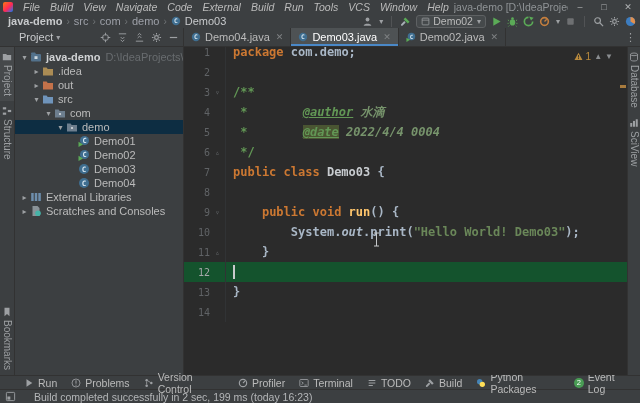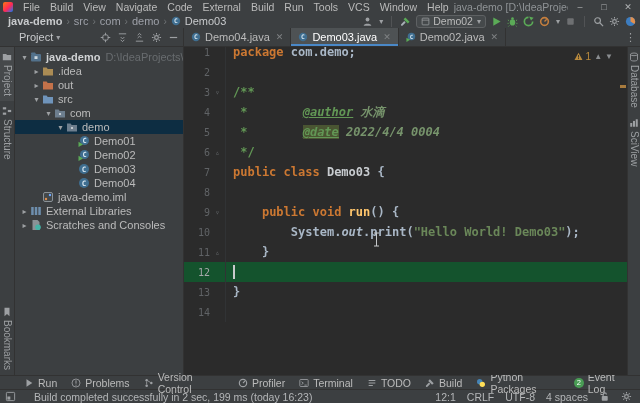--- a/index.html
+++ b/index.html
@@ -112,21 +112,21 @@
   #status-message { color:#b4b6b8; }
   #status-right { margin-left:auto; display:flex; align-items:center; gap:11px; color:#b4b6b8; }
 </style>
 </head>
 <body>
 
 <div id="app">
 
   <div id="title-bar">
     <span id="logo"></span>
-    <span id="menu-bar" style="display:flex;">
+    <span id="menu-bar" style="display:flex;font-style:italic;">
         <span class="menu-item">File</span>
         <span class="menu-item">Build</span>
         <span class="menu-item">View</span>
         <span class="menu-item">Navigate</span>
         <span class="menu-item">Code</span>
         <span class="menu-item">External</span>
         <span class="menu-item">Build</span>
         <span class="menu-item">Run</span>
         <span class="menu-item">Tools</span>
         <span class="menu-item">VCS</span>
@@ -437,31 +437,20 @@
           <div class="tree-row" style="padding-left: 52px;">
             <span class="tree-arrow"></span>
             <span class="ic ic12">
               <svg viewBox="0 0 12 12" xmlns="http://www.w3.org/2000/svg">
                 <circle cx="6" cy="6" r="5" fill="#3f6e90"></circle>
                 <text x="6" y="8.6" font-size="7.5" font-family="monospace" font-weight="bold" fill="#d7e6f0" text-anchor="middle">C</text>
               </svg>
             </span>
             <span class="tree-label">Demo04</span>
           </div>
-          <div class="tree-row" style="padding-left: 16px;">
-            <span class="tree-arrow"></span>
-            <span class="ic ic12">
-              <svg viewBox="0 0 12 12" xmlns="http://www.w3.org/2000/svg">
-                <rect x="1.5" y="1.5" width="9" height="9" rx="1.5" fill="#44484a" stroke="#8a9297"></rect>
-                <circle cx="4" cy="8" r="1.2" fill="#e2904e"></circle>
-                <circle cx="8" cy="4" r="1.2" fill="#6ba7ff"></circle>
-              </svg>
-            </span>
-            <span class="tree-label">java-demo.iml</span>
-          </div>
           <div class="tree-row" style="padding-left: 4px;">
             <span class="tree-arrow">▸</span>
             <span class="ic ic12">
               <svg viewBox="0 0 12 12" xmlns="http://www.w3.org/2000/svg">
                 <rect x="1.2" y="2" width="2.5" height="8" fill="#6e8fae"></rect>
                 <rect x="4.75" y="2" width="2.5" height="8" fill="#6e8fae"></rect>
                 <rect x="8.3" y="2" width="2.5" height="8" fill="#6e8fae"></rect>
               </svg>
             </span>
             <span class="tree-label">External Libraries</span>
@@ -680,35 +669,15 @@
   </div>
 
   <div id="status-bar">
     <span class="ic">
         <svg viewBox="0 0 12 12" xmlns="http://www.w3.org/2000/svg">
           <rect x="1.5" y="1.5" width="9" height="9" rx="1" fill="none" stroke="#9da0a3"></rect>
           <rect x="2.6" y="6" width="3.2" height="3.4" fill="#9da0a3"></rect>
         </svg>
       </span>
     <span id="status-message">Build completed successfully in 2 sec, 199 ms (today 16:23)</span>
-    <span id="status-right">
-      <span id="status-items" style="display:flex;gap:11px">
-          <span>12:1</span>
-          <span>CRLF</span>
-          <span>UTF-8</span>
-          <span>4 spaces</span>
-        </span>
-      <span class="ic">
-          <svg viewBox="0 0 12 12" xmlns="http://www.w3.org/2000/svg">
-            <rect x="3" y="5.5" width="6.5" height="5" rx="0.8" fill="#9da0a3"></rect>
-            <path d="M4.5 5.5V3.8a1.8 1.8 0 0 1 3.6 0" fill="none" stroke="#9da0a3" stroke-width="1.2"></path>
-          </svg>
-        </span>
-      <span class="ic">
-          <svg viewBox="0 0 12 12" xmlns="http://www.w3.org/2000/svg">
-            <circle cx="6" cy="6" r="2" fill="none" stroke="#9da0a3" stroke-width="1.2"></circle>
-            <path d="M6 1v1.8M6 9.2V11M1 6h1.8M9.2 6H11M2.5 2.5l1.3 1.3M8.2 8.2l1.3 1.3M9.5 2.5L8.2 3.8M3.8 8.2L2.5 9.5" stroke="#9da0a3" stroke-width="1.1"></path>
-          </svg>
-        </span>
-    </span>
   </div>
 
 </div>
 
 </body></html>

